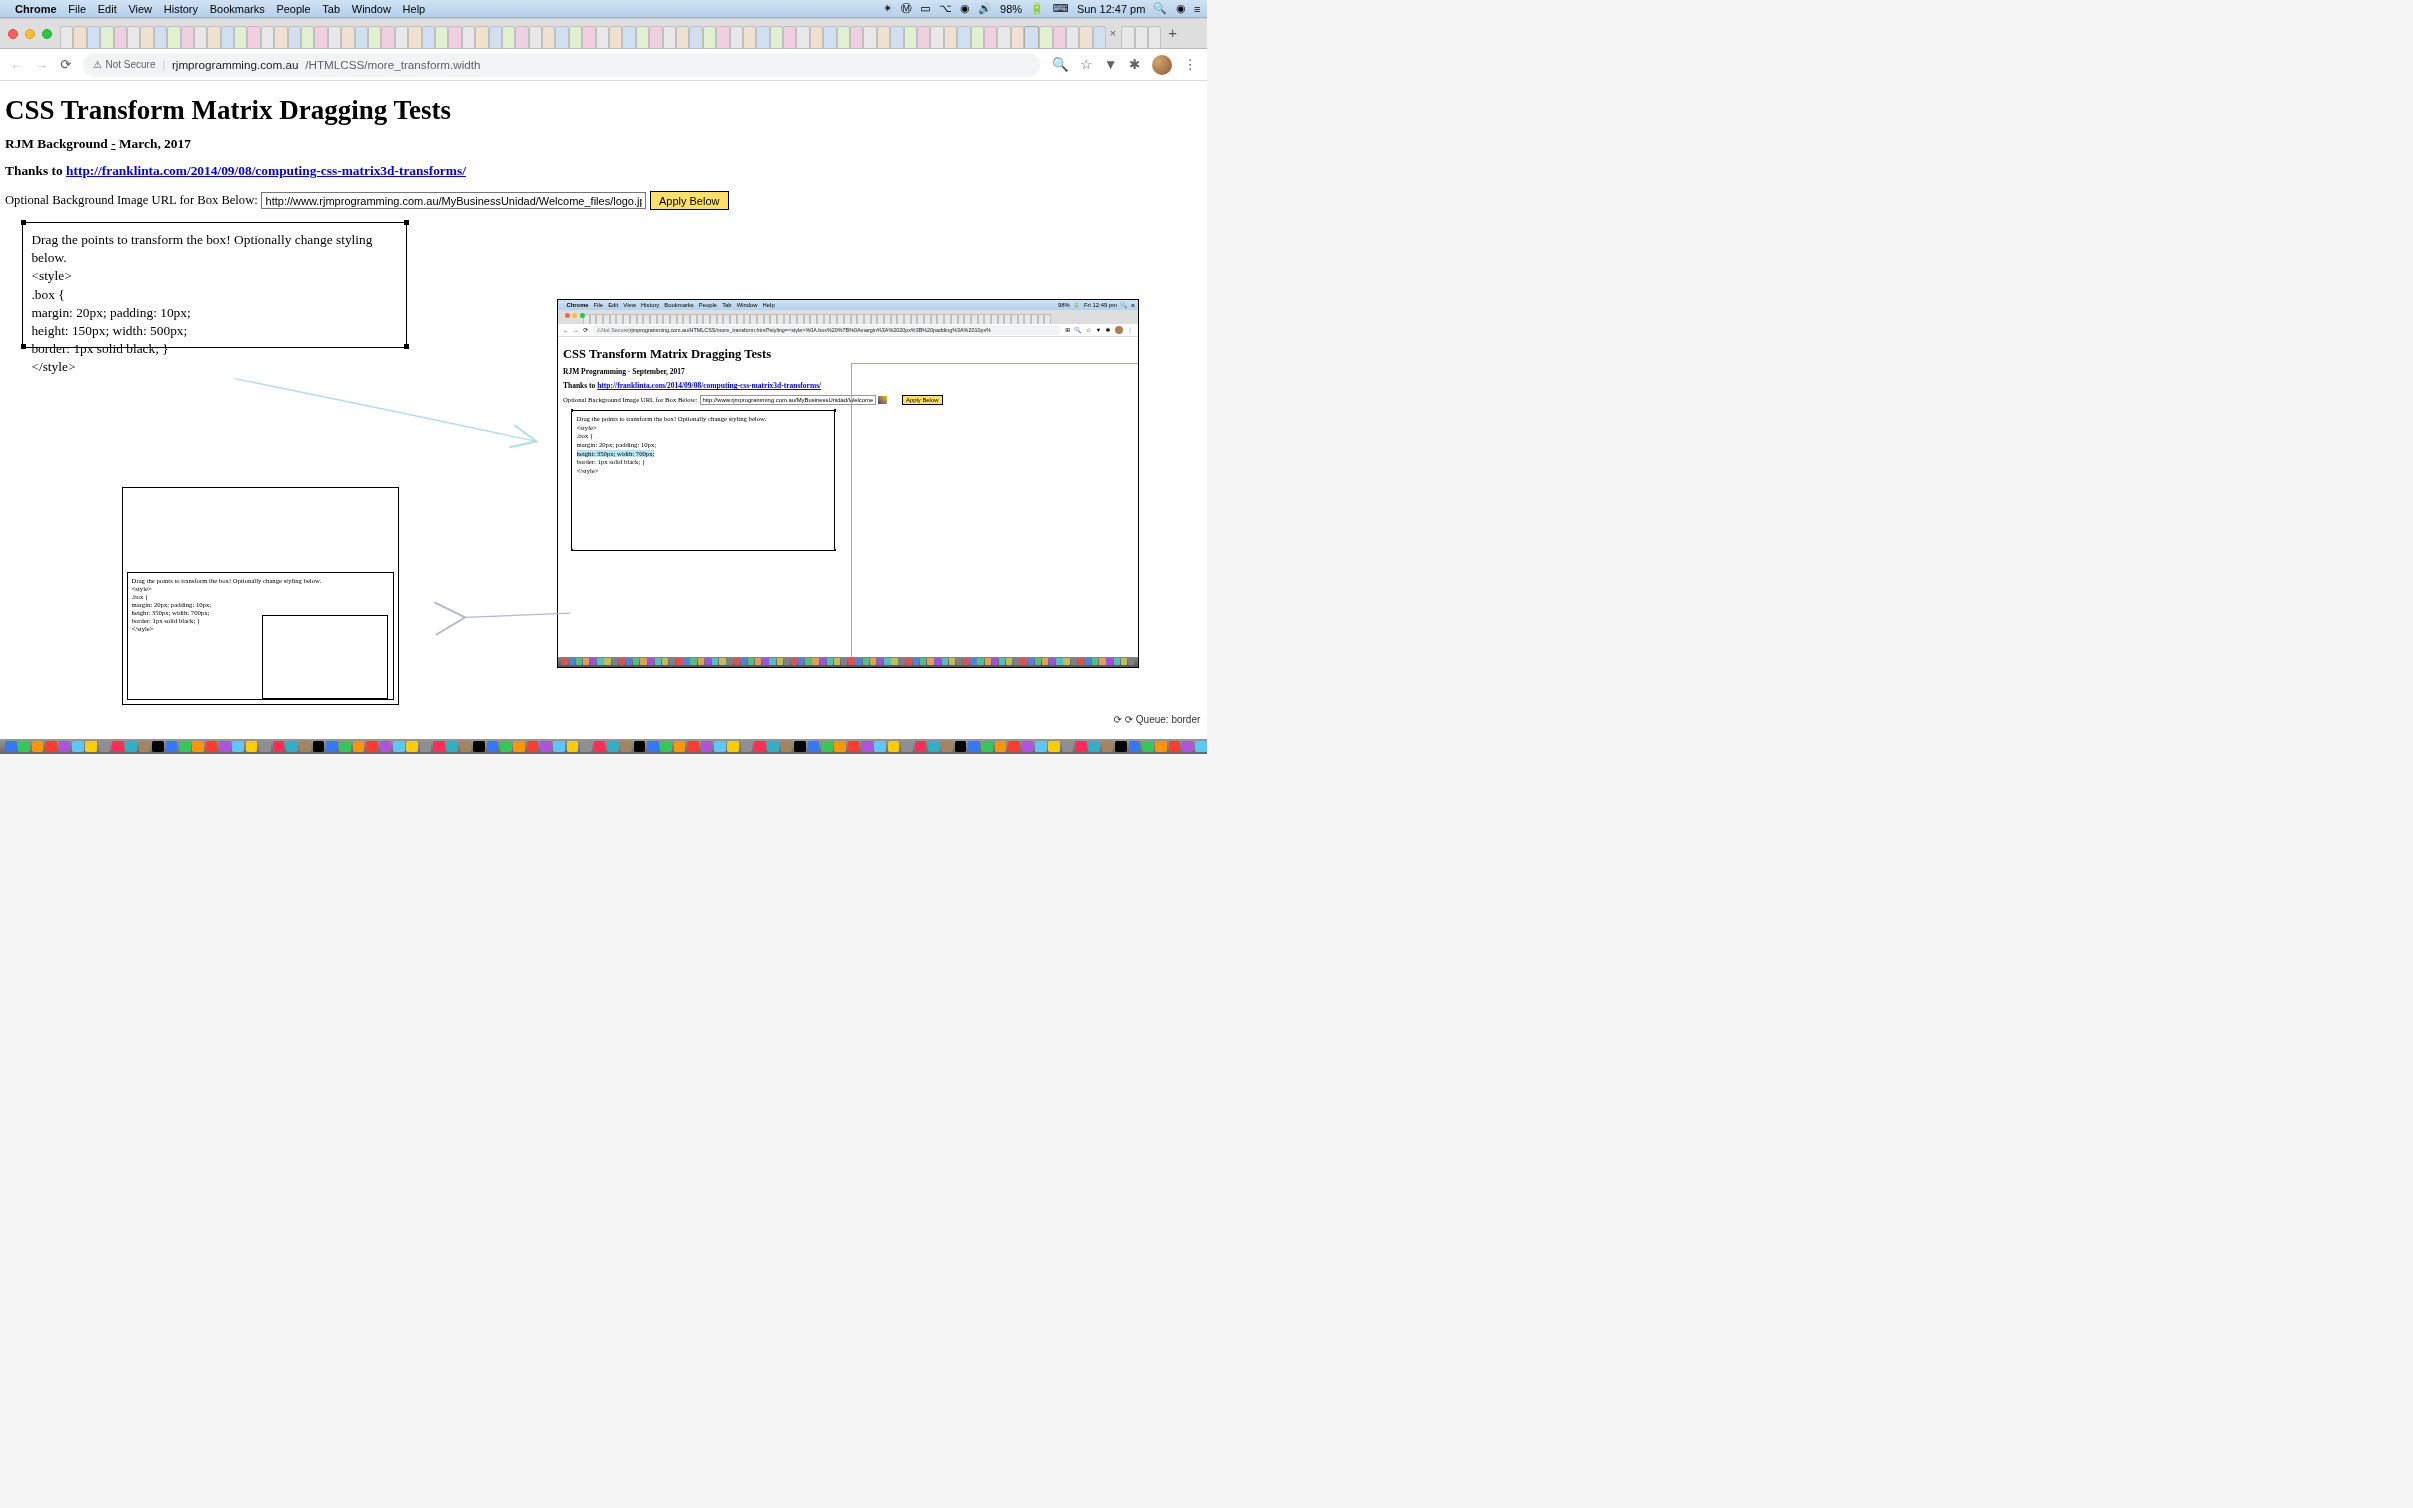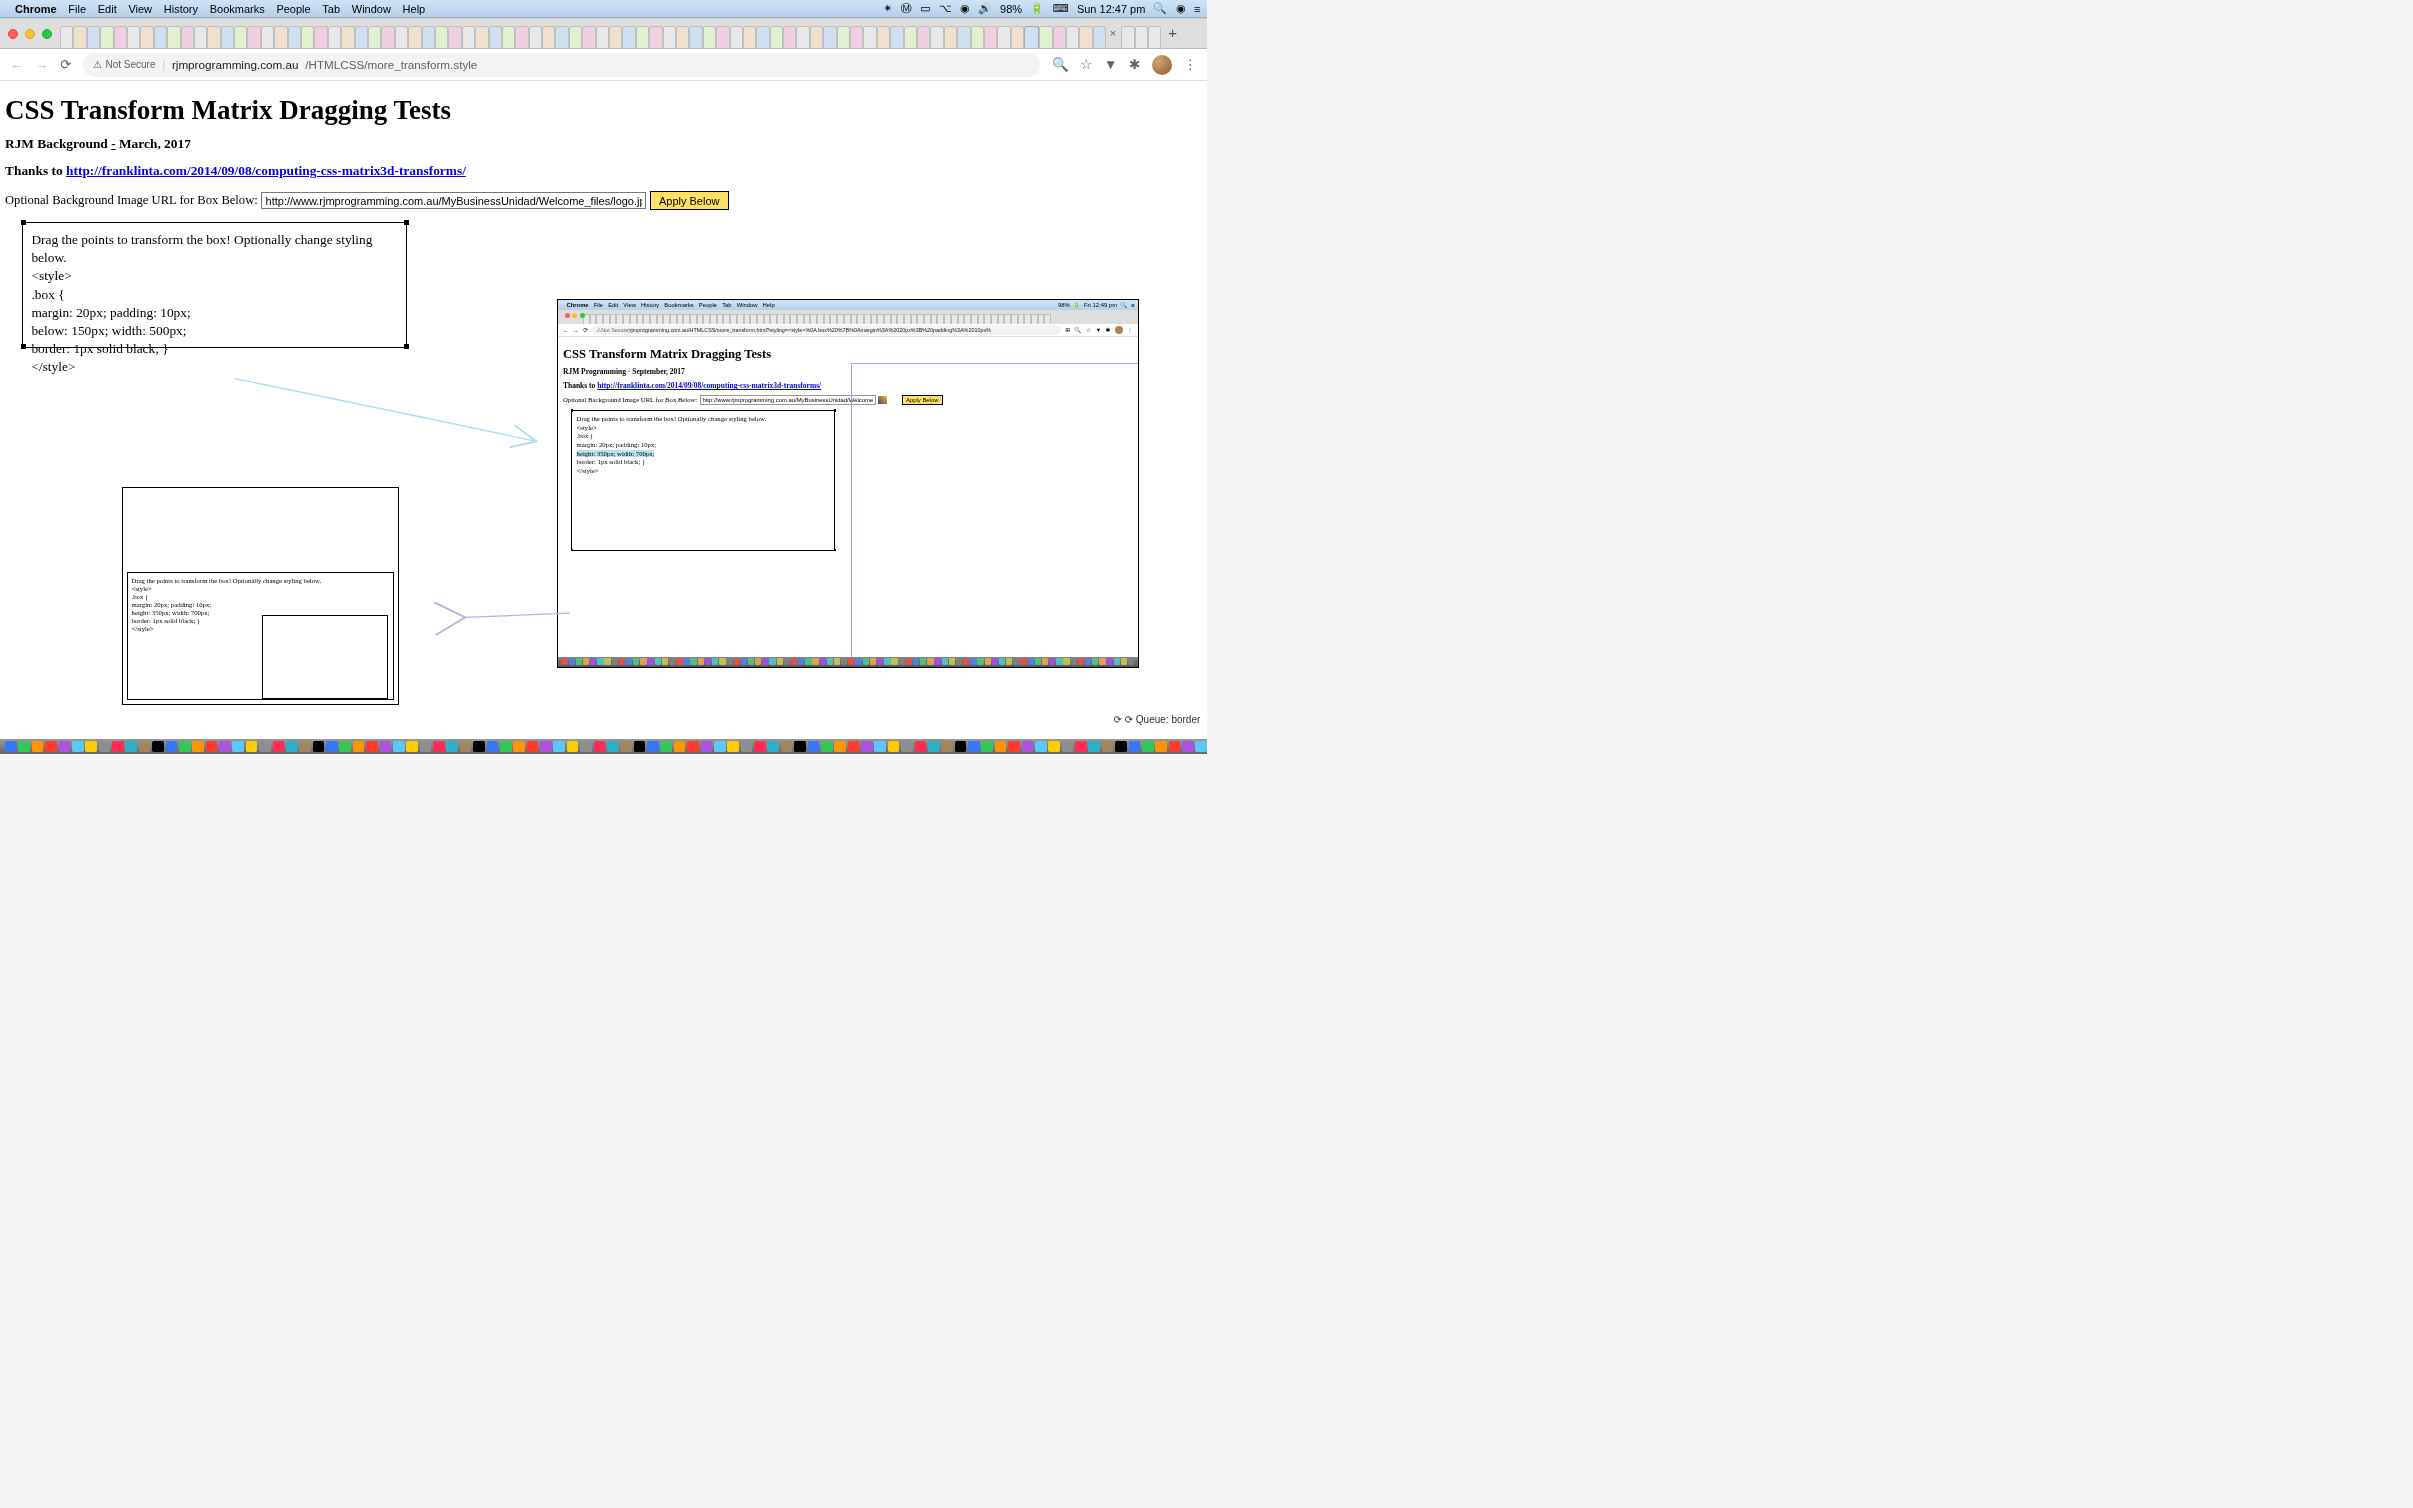--- a/index.html
+++ b/index.html
@@ -533,21 +533,21 @@
     <span class="nav-icon disabled">←</span>
     <span class="nav-icon disabled">→</span>
     <span class="nav-icon">⟳</span>
     <div class="omnibox">
       <span class="secure">
         <span>⚠</span>
         <span>Not Secure</span>
       </span>
       <span class="divider">|</span>
       <span class="url-host">rjmprogramming.com.au</span>
-        <span class="url-path">/HTMLCSS/more_transform.style</span>
+        <span class="url-path">/HTMLCSS/more_transform.width</span>
     </div>
     <div class="right-icons">
       <span class="nav-icon">🔍</span>
       <span class="nav-icon">☆</span>
       <span class="nav-icon">▼</span>
       <span class="nav-icon">✱</span>
       <div class="avatar"></div>
       <span class="nav-icon">⋮</span>
     </div>
   </div>
@@ -570,21 +570,21 @@
   <div class="drag-box">
     <div class="corner tl"></div>
     <div class="corner tr"></div>
     <div class="corner bl"></div>
     <div class="corner br"></div>
     <div id="box-lines">
         <div>Drag the points to transform the box! Optionally change styling below.</div>
         <div>&lt;style&gt;</div>
         <div>.box {</div>
         <div>margin: 20px; padding: 10px;</div>
-        <div>below: 150px; width: 500px;</div>
+        <div>height: 150px; width: 500px;</div>
         <div>border: 1px solid black; }</div>
         <div>&lt;/style&gt;</div>
       </div>
   </div>
 
   <div class="thumb">
     <div class="thumb-inner">
       <div class="bg-shape3"></div>
       <div class="bg-shape1"></div>
       <div class="bg-shape2"></div>

